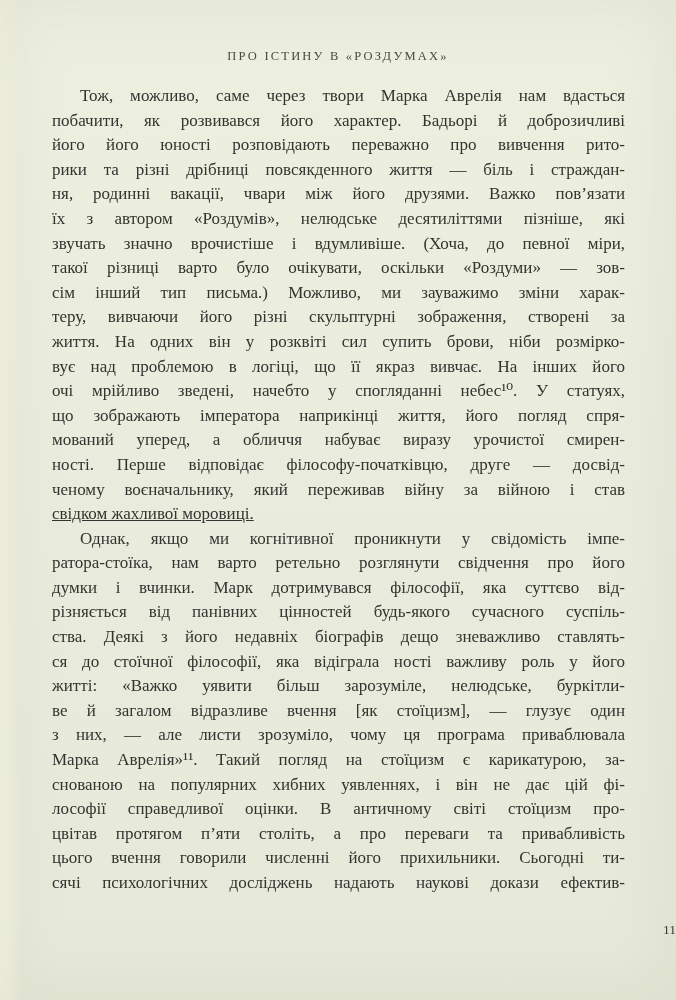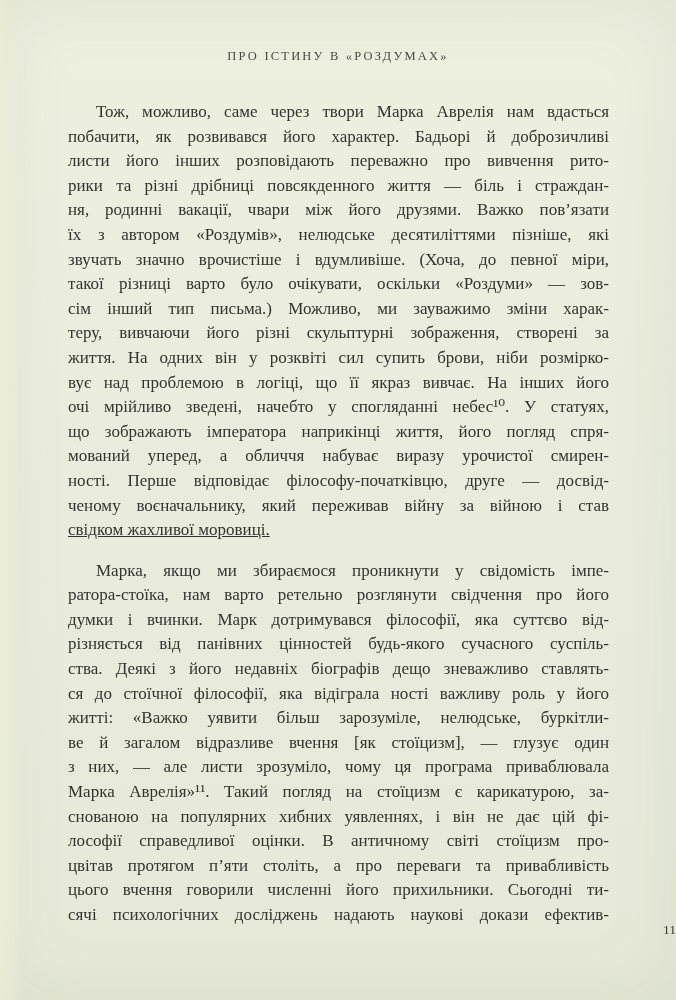--- a/index.html
+++ b/index.html
@@ -38,21 +38,21 @@
     letter-spacing: 2.2px;
     color: #4a4a43;
   }
   .text-block {
     position: absolute;
     left: 52px;
     top: 84px;
     width: 573px;
   }
   .paragraph {
-    margin: 16px;
+    margin: 0;
   }
   .line {
     font-size: 17px;
     line-height: 24.6px;
     text-align: justify;
     text-align-last: justify;
     white-space: normal;
     color: #333330;
   }
   .line.first {
@@ -77,39 +77,39 @@
 
 <div class="page-edge"></div>
 <div class="page-vignette"></div>
 
 <div class="running-head">ПРО ІСТИНУ В «РОЗДУМАХ»</div>
 
 <div class="text-block">
     <div class="paragraph">
       <div class="line first">Тож, можливо, саме через твори Марка Аврелія нам вдасться</div>
       <div class="line">побачити, як розвивався його характер. Бадьорі й доброзичливі</div>
-      <div class="line">листи його інших розповідають переважно про вивчення рито-</div>
+      <div class="line">його його юності розповідають переважно про вивчення рито-</div>
       <div class="line">рики та різні дрібниці повсякденного життя — біль і страждан-</div>
       <div class="line">ня, родинні вакації, чвари між його друзями. Важко пов’язати</div>
       <div class="line">їх з автором «Роздумів», нелюдське десятиліттями пізніше, які</div>
       <div class="line">звучать значно врочистіше і вдумливіше. (Хоча, до певної міри,</div>
       <div class="line">такої різниці варто було очікувати, оскільки «Роздуми» — зов-</div>
       <div class="line">сім інший тип письма.) Можливо, ми зауважимо зміни харак-</div>
       <div class="line">теру, вивчаючи його різні скульптурні зображення, створені за</div>
       <div class="line">життя. На одних він у розквіті сил супить брови, ніби розмірко-</div>
       <div class="line">вує над проблемою в логіці, що її якраз вивчає. На інших його</div>
       <div class="line">очі мрійливо зведені, начебто у спогляданні небес¹⁰. У статуях,</div>
       <div class="line">що зображають імператора наприкінці життя, його погляд спря-</div>
       <div class="line">мований уперед, а обличчя набуває виразу урочистої смирен-</div>
       <div class="line">ності. Перше відповідає філософу-початківцю, друге — досвід-</div>
       <div class="line">ченому воєначальнику, який переживав війну за війною і став</div>
       <div class="line last">свідком жахливої моровиці.</div>
     </div>
     <div class="paragraph">
-      <div class="line first">Марка, якщо ми збираємося проникнути у свідомість імпе-</div>
+      <div class="line first">Однак, якщо ми когнітивної проникнути у свідомість імпе-</div>
       <div class="line">ратора-стоїка, нам варто ретельно розглянути свідчення про його</div>
       <div class="line">думки і вчинки. Марк дотримувався філософії, яка суттєво від-</div>
       <div class="line">різняється від панівних цінностей будь-якого сучасного суспіль-</div>
       <div class="line">ства. Деякі з його недавніх біографів дещо зневажливо ставлять-</div>
       <div class="line">ся до стоїчної філософії, яка відіграла ності важливу роль у його</div>
       <div class="line">житті: «Важко уявити більш зарозуміле, нелюдське, буркітли-</div>
       <div class="line">ве й загалом відразливе вчення [як стоїцизм], — глузує один</div>
       <div class="line">з них, — але листи зрозуміло, чому ця програма приваблювала</div>
       <div class="line">Марка Аврелія»¹¹. Такий погляд на стоїцизм є карикатурою, за-</div>
       <div class="line">снованою на популярних хибних уявленнях, і він не дає цій фі-</div>

